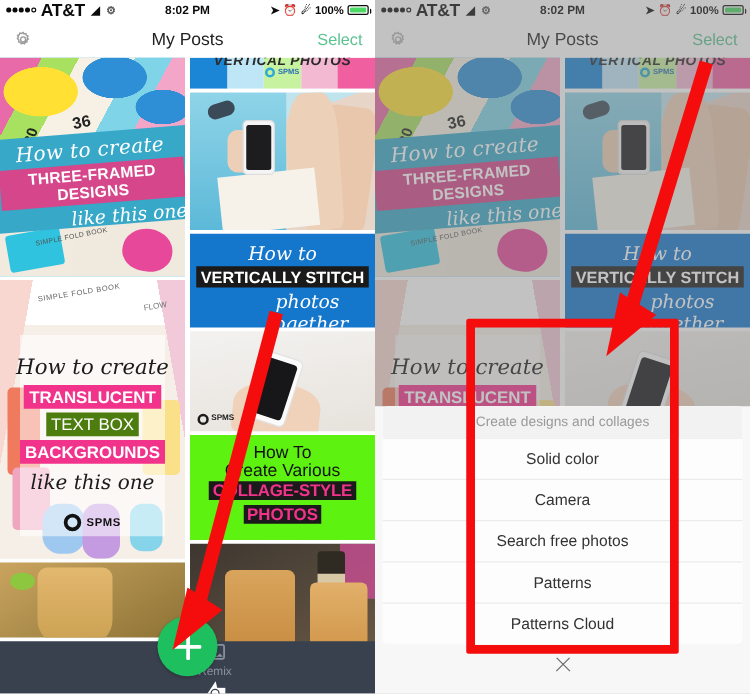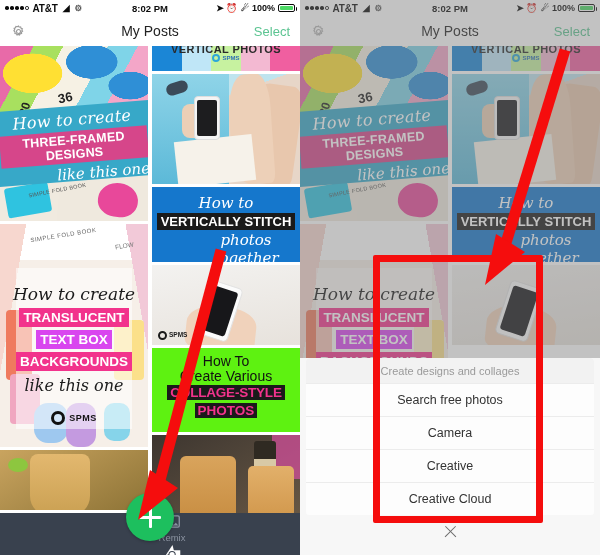--- a/index.html
+++ b/index.html
@@ -18,21 +18,21 @@
   .statusbar {
     height:16px; display:flex; align-items:center; padding:0 5px;
     font-size:9.5px; font-weight:bold; color:#0b0b0b; position:relative; z-index:30;
     background:#fff;
   }
   .phone.right .statusbar { background:#fff; }
   .sb-left { display:flex; align-items:center; gap:2px; }
   .dots { display:flex; gap:1.5px; align-items:center; }
   .dot { width:3.5px; height:3.5px; border-radius:50%; background:#0b0b0b; }
   .dot.hollow { background:#fff; border:0.8px solid #0b0b0b; }
-  .carrier { margin-left:2px; letter-spacing:-0.2px; font-size:10px;}
+  .carrier { margin-left:2px; letter-spacing:-0.2px; font-size:14px;}
   .wifi { margin-left:3px; font-size:9px; }
   .spin { margin-left:3px; font-size:8.5px; color:#555; }
   .sb-center { position:absolute; left:0; right:0; text-align:center; font-size:9.5px; }
   .sb-right { margin-left:auto; display:flex; align-items:center; gap:3px; font-size:9px; }
   .batt { width:17px; height:8px; border:1px solid #0b0b0b; border-radius:2px; padding:1px; position:relative; }
   .batt::after{content:"";position:absolute;right:-3px;top:2px;width:1.5px;height:4px;background:#0b0b0b;border-radius:0 1px 1px 0;}
   .batt i { display:block; height:100%; width:100%; background:#4cd964; border-radius:1px; }
 
   
   .navbar {
@@ -77,34 +77,34 @@
     background:
       linear-gradient(100deg,#f7d7cf 0 14%, transparent 14%),
       linear-gradient(260deg,#f2c9d8 0 12%, transparent 12%),
       linear-gradient(180deg,#ffffff 0 16%, #f6efe8 16% 100%);
   }
   .tr-obj { position:absolute; border-radius:4px; }
   .tr-panel { position:absolute; left:16px; right:16px; top:44px; bottom:18px; background:rgba(255,255,255,0.55); }
   .tr-txt { position:absolute; left:0; right:0; top:60px; text-align:center; }
   .tr-l1 { font-family:"DejaVu Serif",serif; font-style:italic; color:#1b1b1b; font-size:17px;}
   .tr-l2 { display:inline-block; background:#f2338c; color:#fff; font-weight:bold; font-size:13.5px; padding:2px 4px; margin-top:4px;}
-  .tr-l3 { display:inline-block; background:#d946ef; color:#fff; font-weight:bold; font-size:13.5px; padding:2px 4px; margin-top:3px;}
+  .tr-l3 { display:inline-block; background:#4d7c0f; color:#fff; font-weight:normal; font-size:13.5px; padding:2px 4px; margin-top:3px;}
   .tr-l4 { display:inline-block; background:#f2338c; color:#fff; font-weight:bold; font-size:13.5px; padding:2px 4px; margin-top:3px;}
   .tr-l5 { font-family:"DejaVu Serif",serif; font-style:italic; color:#1b1b1b; font-size:16px; margin-top:5px;}
   .tr-logo { position:absolute; bottom:22px; left:0; right:0; display:flex; align-items:center; justify-content:center; gap:4px;}
   .logo-ring { width:14px; height:14px; border-radius:50%; border:3px solid #111; }
   .logo-txt { font-size:9px; font-weight:bold; color:#111; letter-spacing:0.5px;}
   .tr-smallcap{ position:absolute; top:8px; left:30px; font-size:6px; color:#666; transform:rotate(-9deg); letter-spacing:0.5px;}
   .tr-smallcap2{ position:absolute; top:18px; right:14px; font-size:6.5px; color:#777; transform:rotate(-9deg);}
 
   
   .t-vbanner { height:25px; background:#fff; position:relative; }
   .vb-strips{position:absolute;inset:0;display:flex;}
   .vb-strips i{flex:1;}
-  .vb-cap{position:absolute;top:-3px;left:0;right:0;text-align:center;font-size:11px;font-weight:bold;color:#2a2a2a;letter-spacing:0.4px;}
+  .vb-cap{position:absolute;top:-3px;left:0;right:0;text-align:center;font-size:11px;font-weight:bold;color:#2a2a2a;letter-spacing:0.4px;font-style:italic;}
   .vb-logo{position:absolute;top:8px;left:0;right:0;display:flex;align-items:center;justify-content:center;gap:2px;}
   .vb-ring{width:8px;height:8px;border-radius:50%;border:2px solid #2ea8d8;}
   .vb-t{font-size:6px;font-weight:bold;color:#2c6fb5;line-height:1;}
 
   
   .t-legs { height:110px; background:linear-gradient(160deg,#bfe4ee 0 30%, #e7d6c8 30% 100%); }
   .legs-water{position:absolute;left:0;top:0;width:52%;height:100%;background:linear-gradient(180deg,#8fd4e8,#5cb9d8);}
   .legs-leg{position:absolute;right:2px;top:10px;width:56px;height:100px;background:#e8c7ad;border-radius:40% 20% 10% 40%;transform:rotate(8deg);}
   .legs-leg2{position:absolute;right:28px;top:0px;width:42px;height:110px;background:#edd0b8;border-radius:40% 30% 10% 40%;transform:rotate(-4deg);}
   .legs-towel{position:absolute;left:24px;bottom:0;width:78px;height:46px;background:#f6f2ea;transform:rotate(-6deg);}
@@ -489,24 +489,25 @@
             </div>
         </div>
       </div>
     </div>
 
     <div class="dim"></div>
 
     <div class="sheet">
       <div class="sheet-card">
         <div class="sheet-head">Create designs and collages</div>
+        <div class="sheet-item">Solid color</div>
+        <div class="sheet-item">Camera</div>
         <div class="sheet-item">Search free photos</div>
-        <div class="sheet-item">Camera</div>
-        <div class="sheet-item">Creative</div>
-        <div class="sheet-item">Creative Cloud</div>
+        <div class="sheet-item">Patterns</div>
+        <div class="sheet-item">Patterns Cloud</div>
       </div>
       <div class="sheet-close">
         <span class="xmark"></span>
       </div>
     </div>
 
     <svg class="anno" viewBox="0 0 300 555">
       <path d="M265 50 L206 243" stroke="#f50d0d" stroke-width="11" fill="none"></path>
       <path d="M185 285 L196 234 L225 252 Z" fill="#f50d0d"></path>
     </svg>

